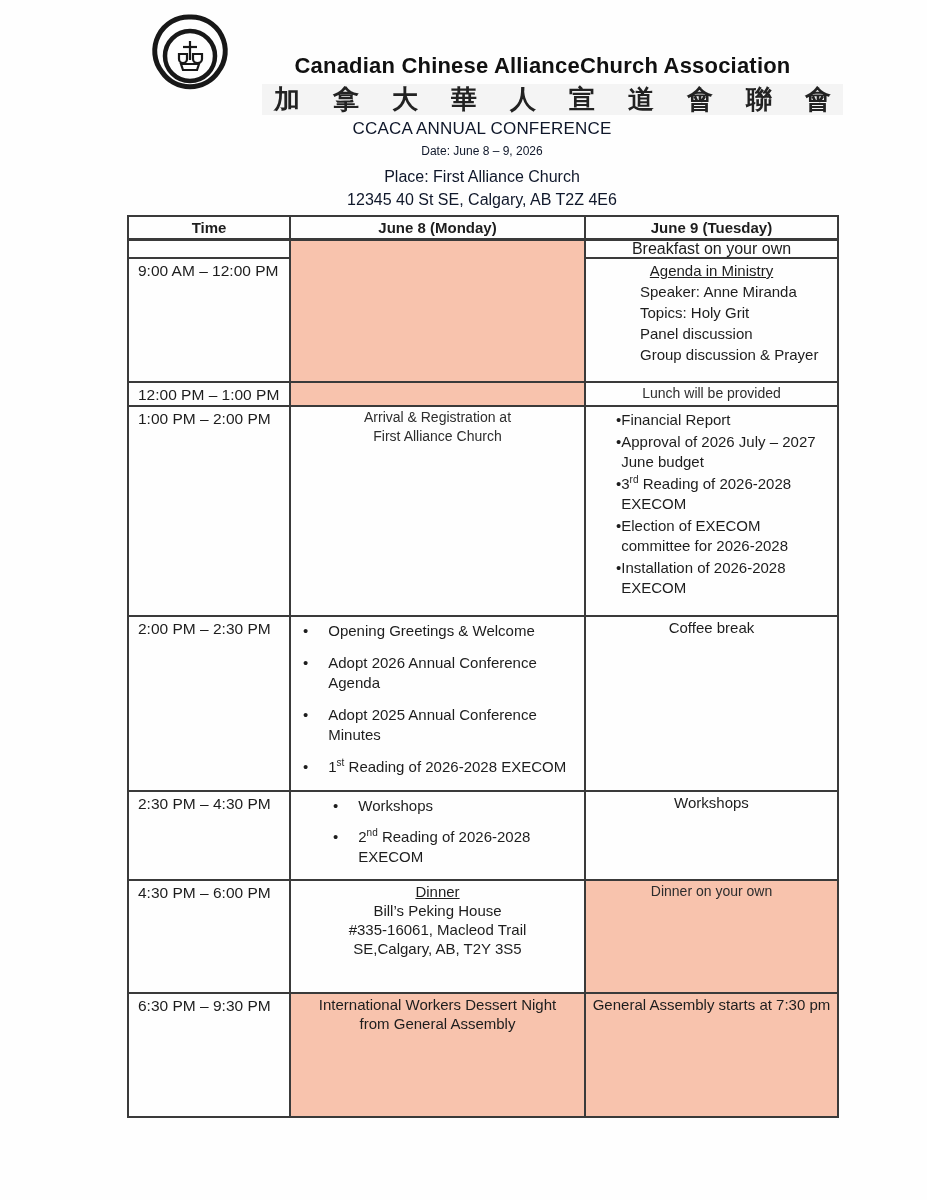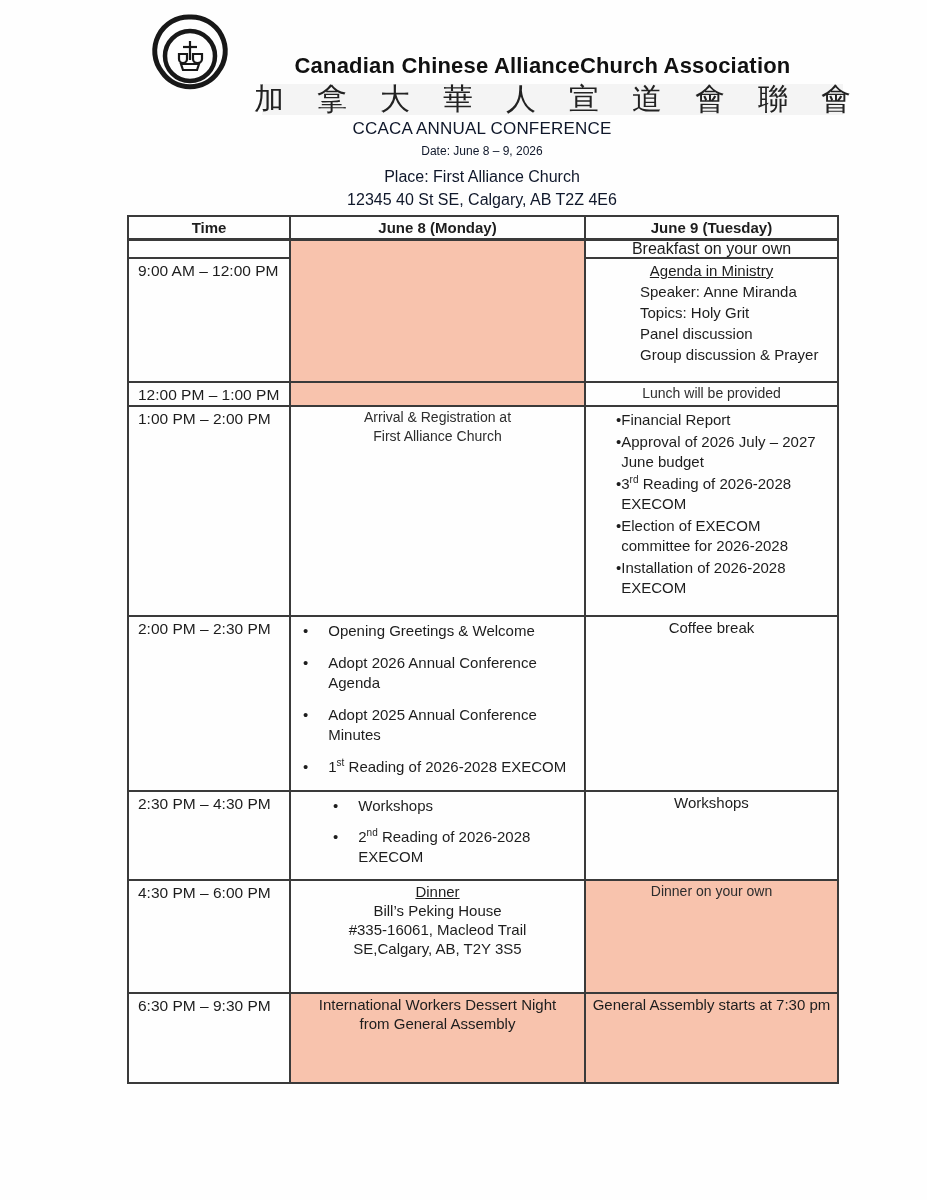--- a/index.html
+++ b/index.html
@@ -27,21 +27,21 @@
     text-align:center;font-size:22px;font-weight:bold;color:#111;
     letter-spacing:.2px;
   }
   .zh-band{
     position:absolute;left:262px;top:84px;width:581px;height:31px;
     background:var(--band);
     display:flex;align-items:center;justify-content:center;
   }
   .zh-band span{
     font-family:"DejaVu Serif", serif;
-    font-size:30px;font-weight:normal;color:#222;
+    font-size:26px;font-weight:bold;color:#222;
     letter-spacing:33px;text-indent:33px;white-space:nowrap;
   }
   .sub-block{position:absolute;left:127px;width:710px;text-align:center;color:#0f172a;}
   .sub-conf{top:119px;font-size:17px;letter-spacing:.2px;}
   .sub-date{top:144px;font-size:12px;}
   .sub-place{top:168px;font-size:16px;}
   .sub-addr{top:191px;font-size:16px;}
   
   table.schedule{
     position:absolute;left:127px;top:215px;width:710px;
@@ -60,21 +60,21 @@
   }
   td.shaded{background:var(--highlight);}
   
   .row-breakfast td{height:16px;}
   .row-900 td{height:124px;}
   .row-1200 td{height:20px;}
   .row-100 td{height:210px;}
   .row-200 td{height:163px;}
   .row-230 td{height:73px;}
   .row-430 td{height:113px;}
-  .row-630 td{height:90px;}
+  .row-630 td{height:124px;}
   
   td.time-cell{padding-left:9px;padding-top:2px;font-size:15.5px;}
   td.center-lines{text-align:center;}
   td.soft .line{font-size:14px;color:#2d2d2d;}
   td.pad-sides{padding-left:12px;padding-right:12px;}
   .line{min-height:19px;}
   .line.u{text-decoration:underline;}
   .line.small{font-size:16px;line-height:14px;min-height:14px;}
   .line.center{text-align:center;}
   .line.ind{padding-left:50px;text-align:left;}

